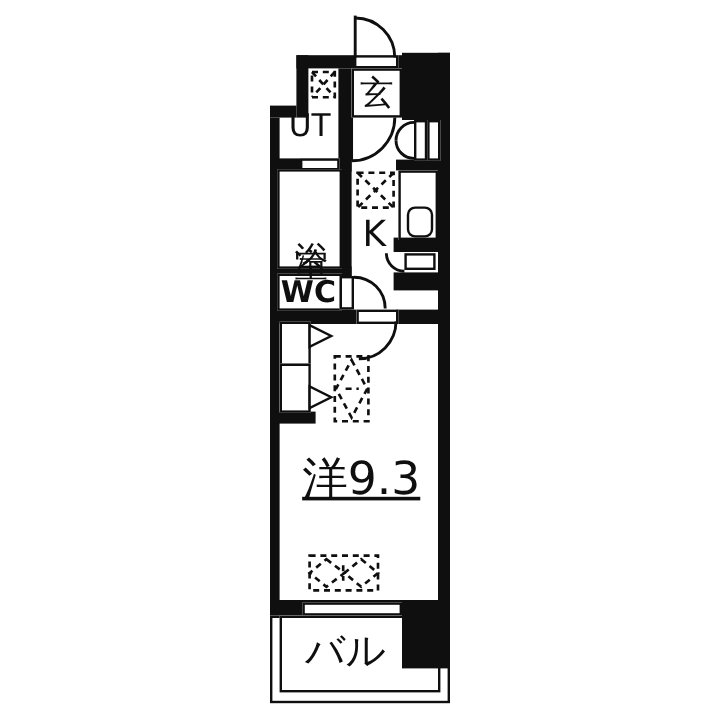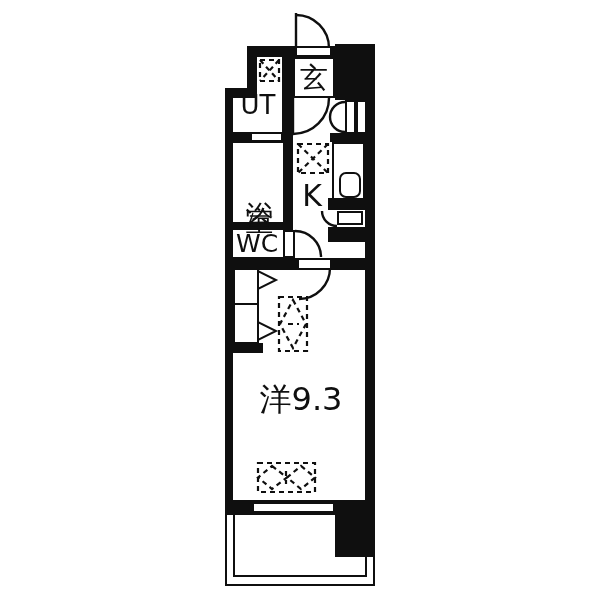--- a/index.html
+++ b/index.html
@@ -100,17 +100,18 @@
       <rect x="258" y="463" width="57" height="29"></rect>
       <path d="M272 466 L287 477.5 L272 489 L258 477.5 Z"></path>
       <path d="M301 466 L315 477.5 L301 489 L287 477.5 Z"></path>
       <path d="M286 471 V484"></path>
     </g>
   </svg>
 
   <div class="label" style="left:314px;top:78px;font-size:28px;">玄</div>
   <div class="label" style="left:258px;top:105px;font-size:26px;">UT</div>
   <div class="label vertical" style="left:259px;top:183px;font-size:28px;">浴室</div>
-  <div class="label" style="left:257px;top:243px;font-size:25px;">WC</div>
+  <div class="label" style="left:257px;top:243px;font-size:25px;font-weight:bold;">WC</div>
   <div class="label" style="left:312px;top:196px;font-size:30px;">K</div>
-  <div class="label" style="left:301px;top:399px;font-size:32px;">洋9.3</div>
+  <div class="label" style="left:301px;top:399px;font-size:38px;text-decoration:underline;">洋9.3</div>
+  <div class="label" style="left:288px;top:542px;font-size:33px;">バル</div>
 
 </div>
 
 </body></html>

